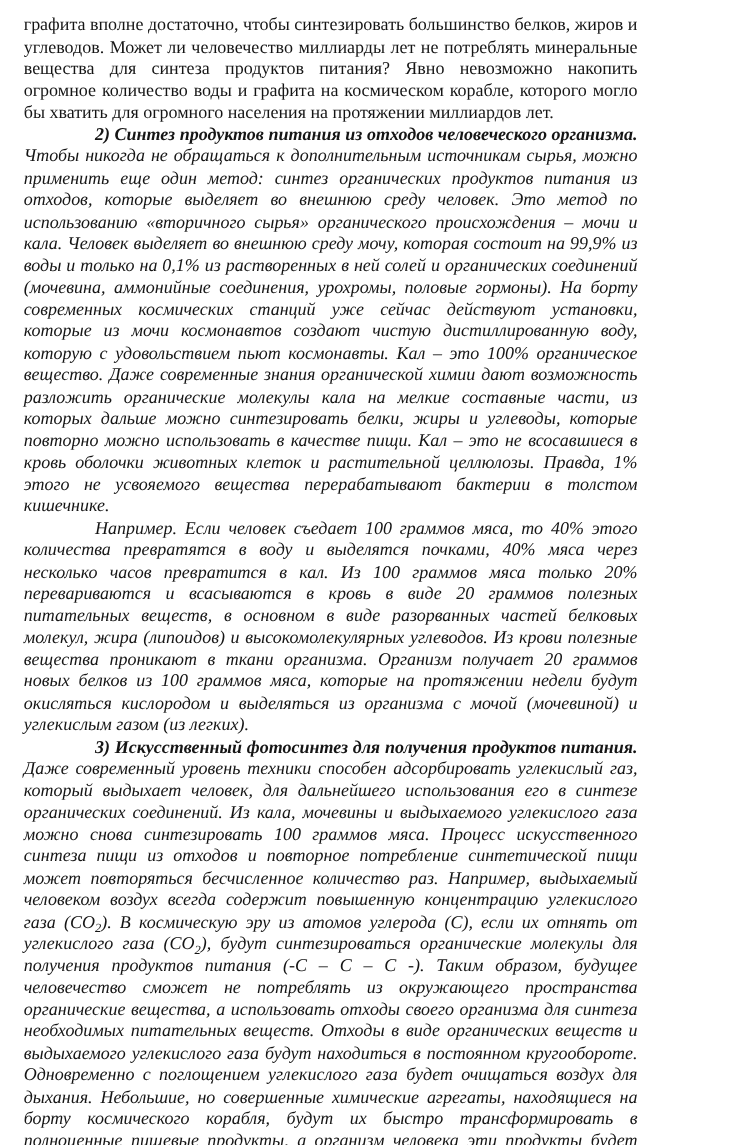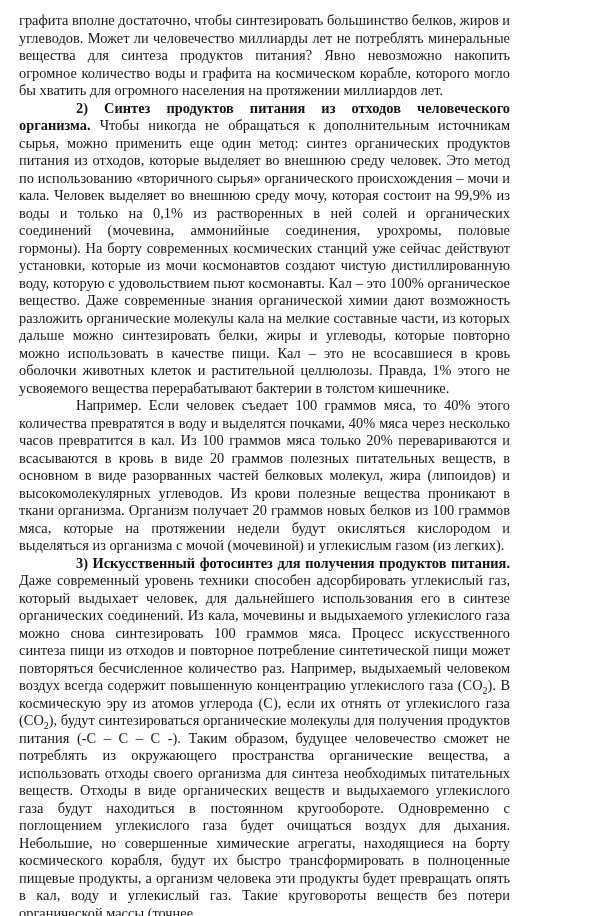--- a/index.html
+++ b/index.html
@@ -25,20 +25,21 @@
     font-size: 14.4px;
     line-height: 17.5px;
     hyphens: none;
   }
   .para {
     margin: 0;
     padding: 0;
   }
   .para.indent {
     text-indent: 57px;
+    font-style: italic;
   }
   .bold {
     font-weight: bold;
   }
   sub {
     font-size: 10px;
     line-height: 0;
   }
   .page-number {
     position: absolute;

